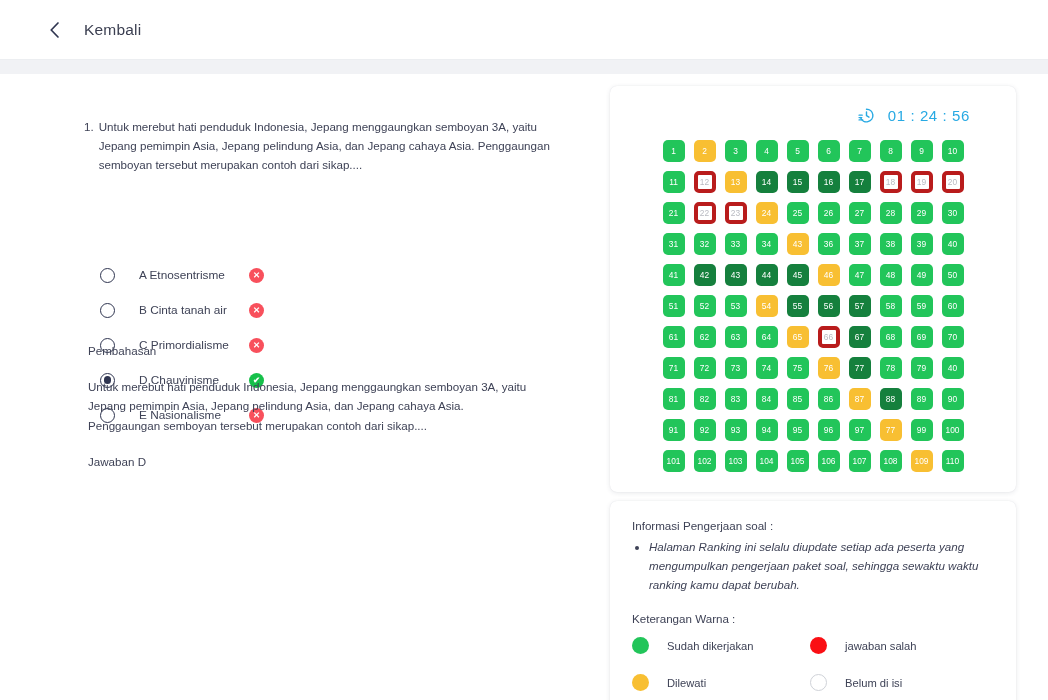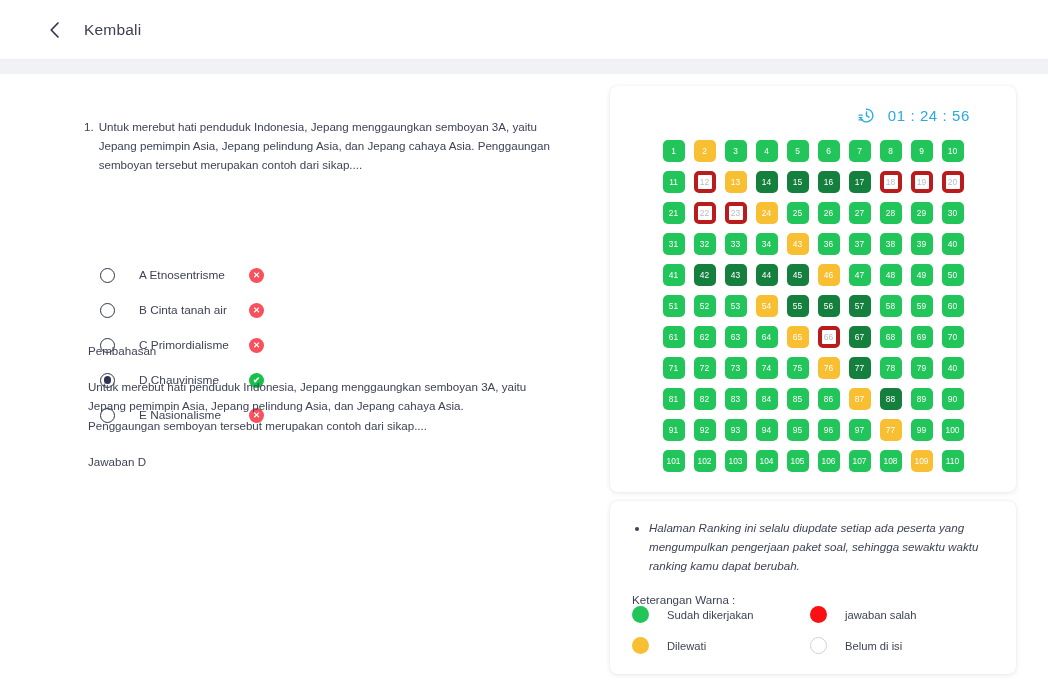--- a/index.html
+++ b/index.html
@@ -96,22 +96,22 @@
   }
   .cell.done  { background: #22c55a; }
   .cell.wrong { background: #15803d; }
   .cell.skip  { background: #f8bf32; }
   .cell.empty { background: #ffffff; border: 4px solid #b91c1c; color: #b9bbc2; }
 
   .info-card { width: 406px; margin-top: 9px; padding: 18px 22px 20px 22px; }
   .info-title { font-size: 11.6px; color: #3e4256; margin-bottom: 6px; }
   .info-list { margin: 0; padding-left: 17px; font-style: italic; }
   .info-list li { font-size: 11.6px; color: #3e4256; line-height: 1.62; }
-  .legend-title { font-size: 11.6px; color: #3e4256; margin-top: 18px; }
-  .legend-grid { display: grid; grid-template-columns: 178px auto; row-gap: 14px; }
+  .legend-title { font-size: 11.6px; color: #3e4256; margin-top: 18px; margin-bottom: 12px; }
+  .legend-grid { display: grid; grid-template-columns: 178px auto; row-gap: 20px; }
   .legend-item { display: flex; align-items: center; }
   .dot-lg { width: 17px; height: 17px; border-radius: 50%; flex: 0 0 auto; margin-right: 18px; }
   .dot-lg.done  { background: #22c55a; }
   .dot-lg.wrong { background: #fa0f14; }
   .dot-lg.skip  { background: #f8bf32; }
   .dot-lg.empty { background: #ffffff; border: 1px solid #cfd2d8; }
   .legend-label { font-size: 11.2px; color: #3e4256; }
 </style>
 </head>
 <body>
@@ -298,20 +298,21 @@
           <div class="cell done">105</div>
           <div class="cell done">106</div>
           <div class="cell done">107</div>
           <div class="cell done">108</div>
           <div class="cell skip">109</div>
           <div class="cell done">110</div>
         </div>
     </div>
 
     <div class="card info-card">
+      <div class="info-title">Informasi Pengerjaan soal :</div>
       <ul class="info-list">
           <li>Halaman Ranking ini selalu diupdate setiap ada peserta yang mengumpulkan pengerjaan paket soal, sehingga sewaktu waktu ranking kamu dapat berubah.</li>
         </ul>
       <div class="legend-title">Keterangan Warna :</div>
       <div class="legend-grid">
           <div class="legend-item">
             <span class="dot-lg done"></span>
             <span class="legend-label">Sudah dikerjakan</span>
           </div>
           <div class="legend-item">

